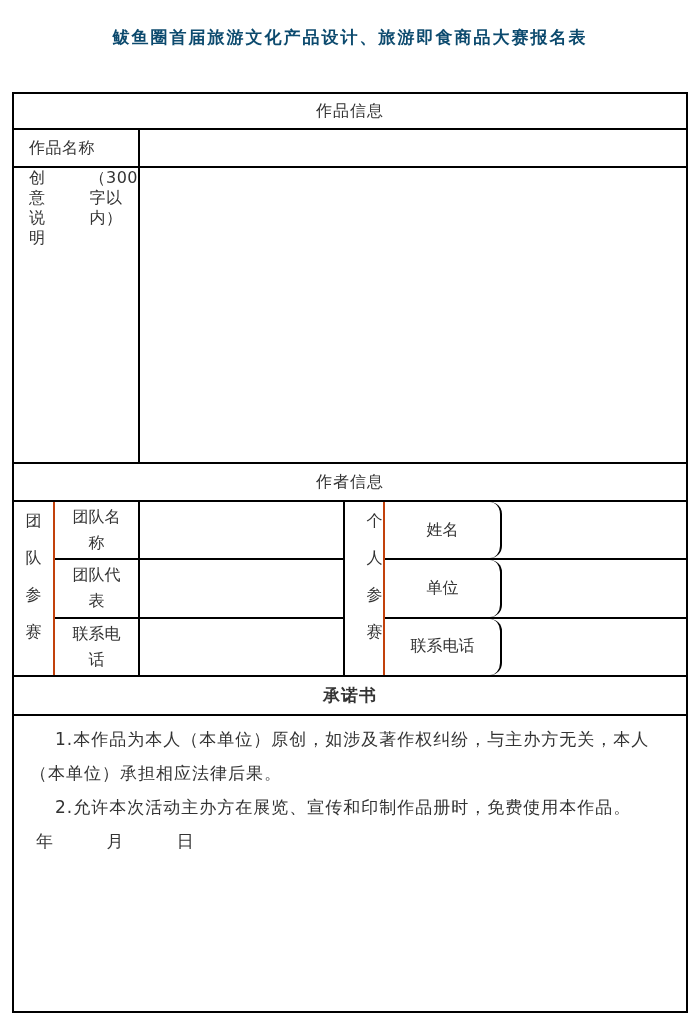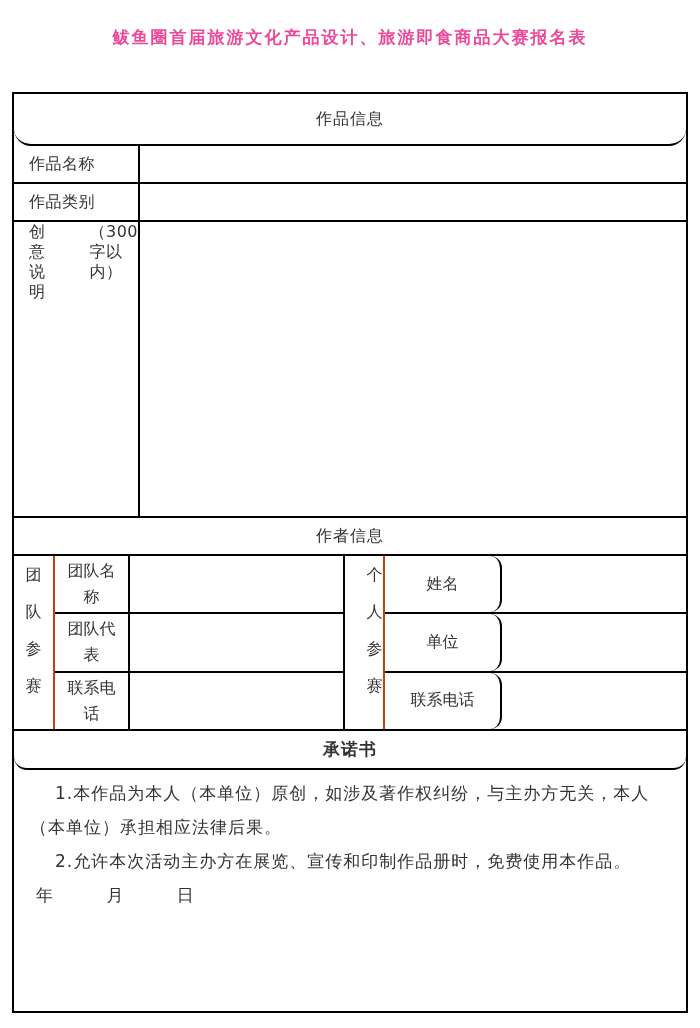--- a/index.html
+++ b/index.html
@@ -4,51 +4,51 @@
 <style>
   html,body{margin:0;padding:0;}
   body{
     width:700px;height:1028px;position:relative;background:#ffffff;
     font-family:"DejaVu Sans","Liberation Sans",sans-serif;color:#333333;
     overflow:hidden;
   }
   *{box-sizing:border-box;}
   .page-title{
     position:absolute;left:0;right:0;top:26px;text-align:center;
-    font-size:17px;font-weight:bold;letter-spacing:2px;color:#ec4899;
+    font-size:17px;font-weight:bold;letter-spacing:2px;color:#0c4a6e;
   }
   .tbl{
     position:absolute;left:12px;top:92px;width:676px;height:921px;
     border:2px solid #000;display:flex;flex-direction:column;background:#fff;
   }
   .trow{display:flex;border-bottom:2px solid #000;flex-shrink:0;}
   .trow.last{border-bottom:none;flex:1;}
-  .h36{height:52px;border-radius:17px;} .h38{height:38px;} .h296{height:296px;} .h175{height:175px;} .h39{height:39px;}
+  .h36{height:36px;} .h38{height:38px;} .h296{height:296px;} .h175{height:175px;} .h39{height:39px;}
   .sec-header{align-items:center;justify-content:center;font-size:16px;letter-spacing:1px;}
-  .sec-header.bold{font-weight:bold;font-size:17px;border-radius:13px;}
+  .sec-header.bold{font-weight:bold;font-size:17px;}
   .lab{
     width:126px;border-right:2px solid #000;display:flex;align-items:center;
     padding-left:15px;font-size:16px;letter-spacing:0.5px;flex-shrink:0;
   }
   .lab.multi{flex-direction:row;align-items:flex-start;justify-content:center;gap:34px;line-height:20px;}
   .val{flex:1;}
   
   .vcol{width:41px;border-right:2px solid #c2410c;display:flex;justify-content:center;flex-shrink:0;}
   .vcol.narrow{width:40px;padding-left:21px;}
   .vtext{width:18px;line-height:37px;text-align:center;word-break:break-all;font-size:16px;}
   .sub{display:flex;flex-direction:column;flex-shrink:0;}
   .sub.left{width:290px;border-right:2px solid #000;}
   .sub.right{flex:1;}
   .srow{flex:1;display:flex;border-bottom:2px solid #000;}
   .srow:last-child{border-bottom:none;}
   .slab{
     border-right:2px solid #000;display:flex;align-items:center;justify-content:center;
     font-size:16px;text-align:center;flex-shrink:0;
   }
-  .sub.left .slab{width:75px;}
+  .sub.left .slab{width:85px;}
   .sub.right .slab{width:117px;border-radius:12px;}
   .wrap3{display:inline-block;width:52px;word-break:break-all;line-height:26px;text-align:center;}
   .sval{flex:1;}
   
   .pledge-cell{display:block;padding:6px 10px 0 16px;font-size:17px;letter-spacing:1px;line-height:34px;width:100%;}
   .pledge-cell p{margin:0;}
   .ind{text-indent:25px;}
   .sig-line{margin-top:6px;text-indent:25px;}
   .date-line{margin-top:49px;padding-left:6px;}
   .date-line .gap{margin-left:46px;}
@@ -60,24 +60,20 @@
 
 <div class="tbl">
 
   <div class="trow h36 sec-header">作品信息</div>
 
   <div class="trow h38">
     <div class="lab">作品名称</div>
     <div class="val"></div>
   </div>
 
-  <div class="trow h38">
-    <div class="lab">作品类别</div>
-    <div class="val"></div>
-  </div>
 
   <div class="trow h296">
     <div class="lab multi">
       <span>创意说明</span>
       <span>（300字以内）</span>
     </div>
     <div class="val"></div>
   </div>
 
   <div class="trow h38 sec-header">作者信息</div>

